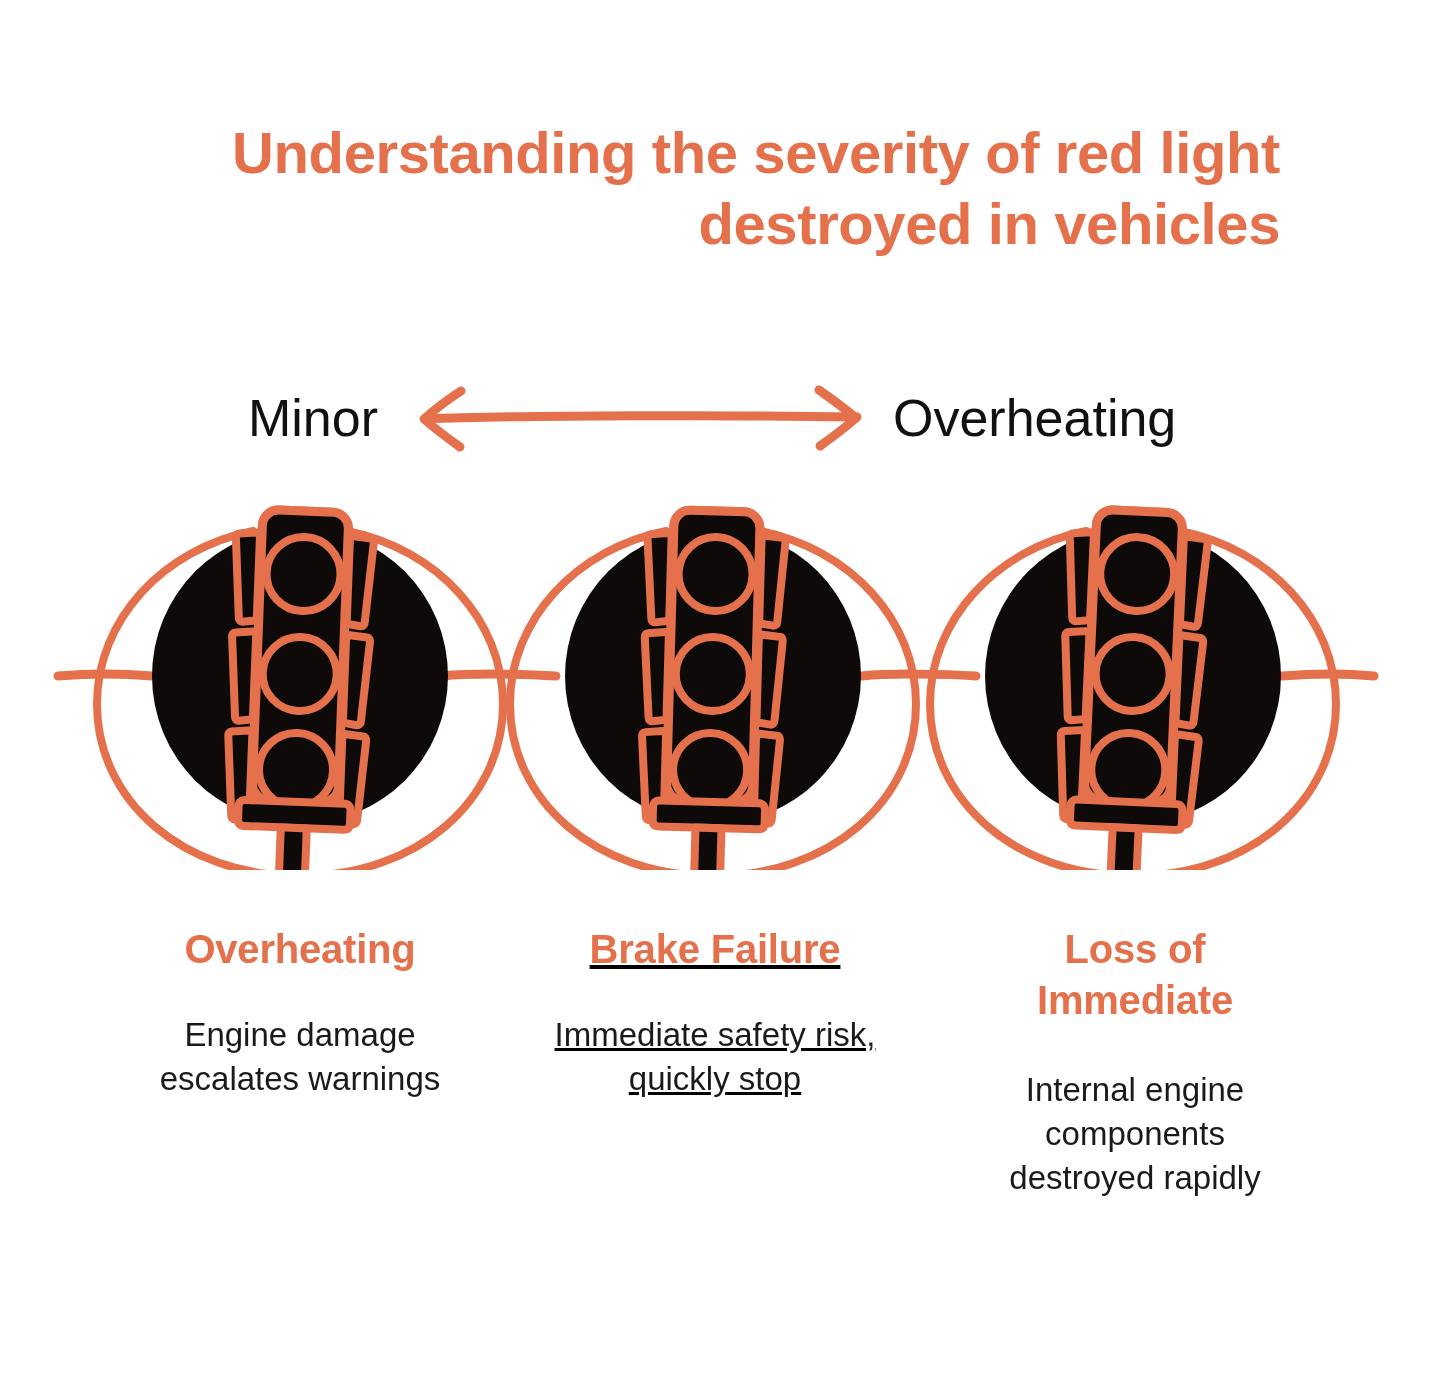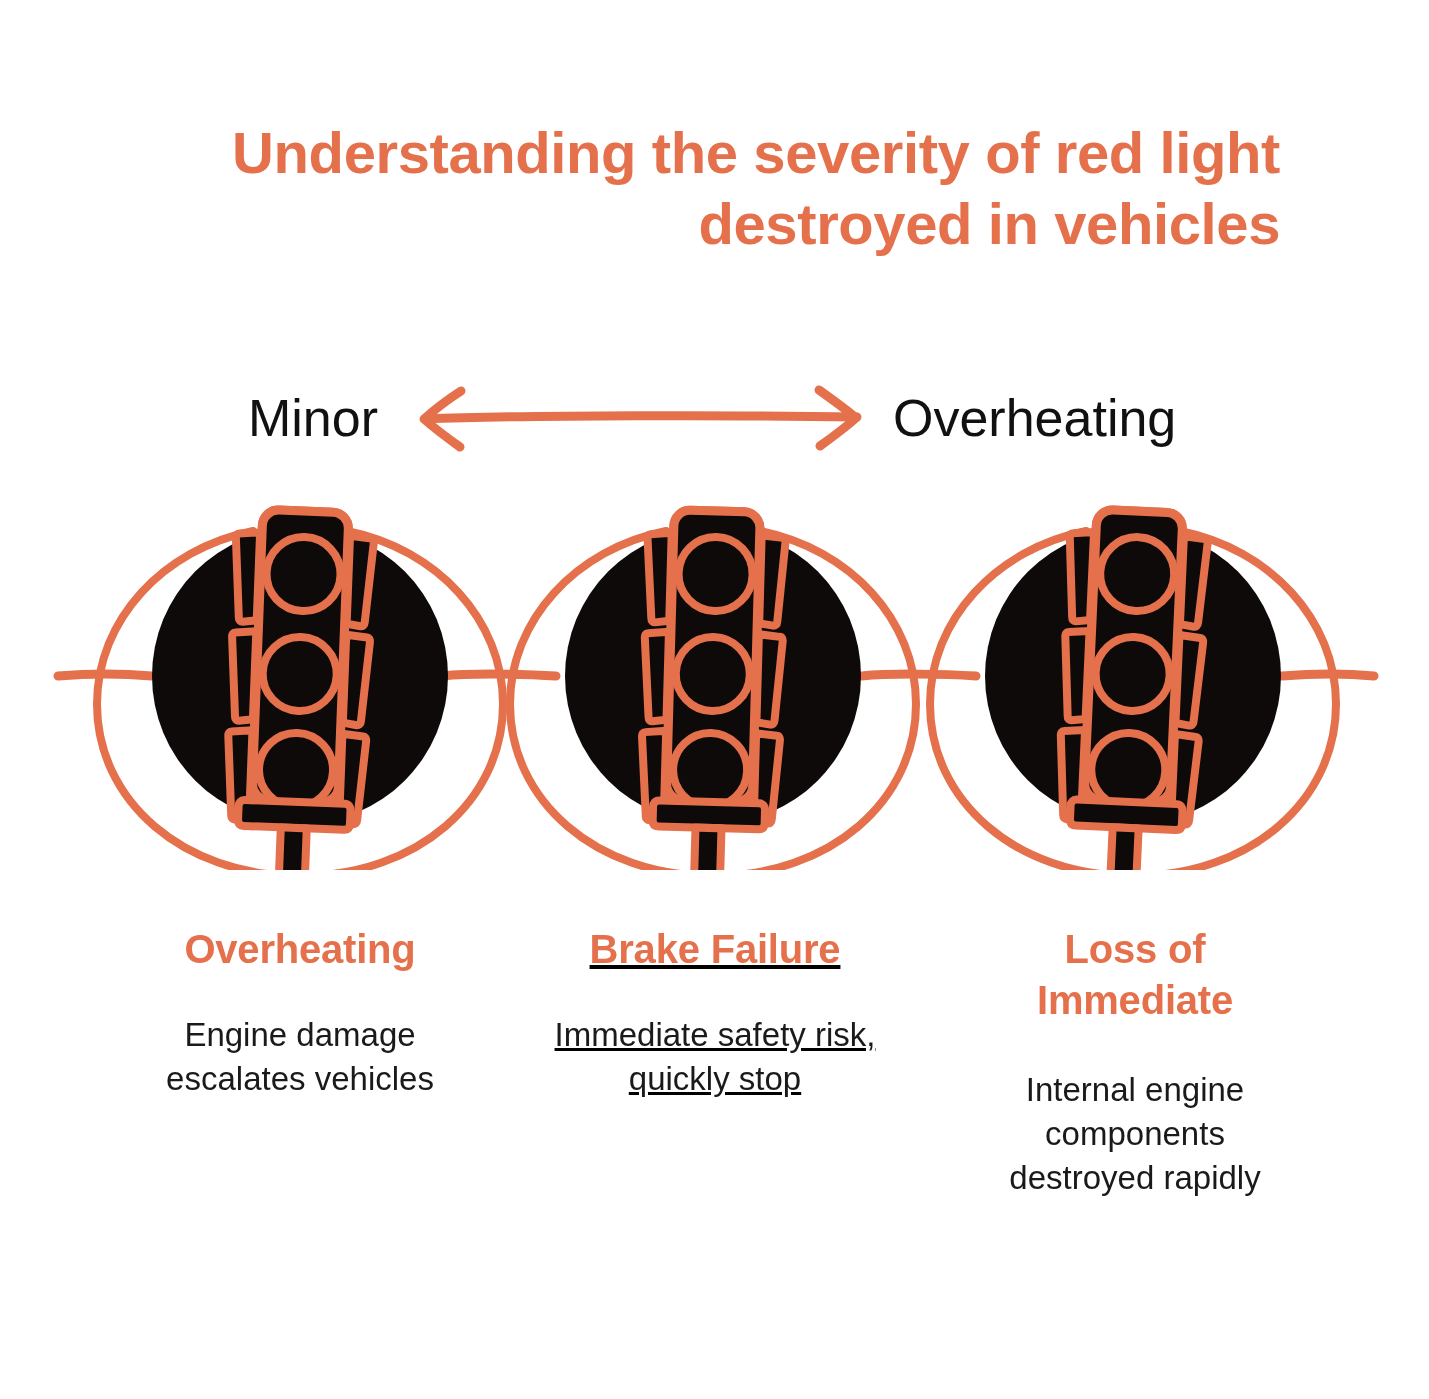--- a/index.html
+++ b/index.html
@@ -181,21 +181,21 @@
         <path d="M1086,61 C996,79 930,150 930,234 C930,331 1016,406 1133,406 C1250,406 1336,331 1336,234 C1336,150 1270,79 1180,61" fill="none" stroke="#e4714c" stroke-width="8" stroke-linecap="round"></path>
         <g transform="translate(1133,196) rotate(2.6)">
           <use href="#trafficLight"></use>
         </g>
       </g>
     </svg>
   </div>
 
   <div class="col c0">
     <div class="col-heading">Overheating</div>
-    <div class="col-desc">Engine damage escalates vehicles</div>
+    <div class="col-desc">Engine damage escalates warnings</div>
   </div>
 
   <div class="col c1">
     <div class="col-heading">Brake Failure</div>
     <div class="col-desc">Immediate safety risk, quickly stop</div>
   </div>
 
   <div class="col c2">
     <div class="col-heading">Loss of Immediate</div>
     <div class="col-desc">Internal engine components destroyed rapidly</div>

